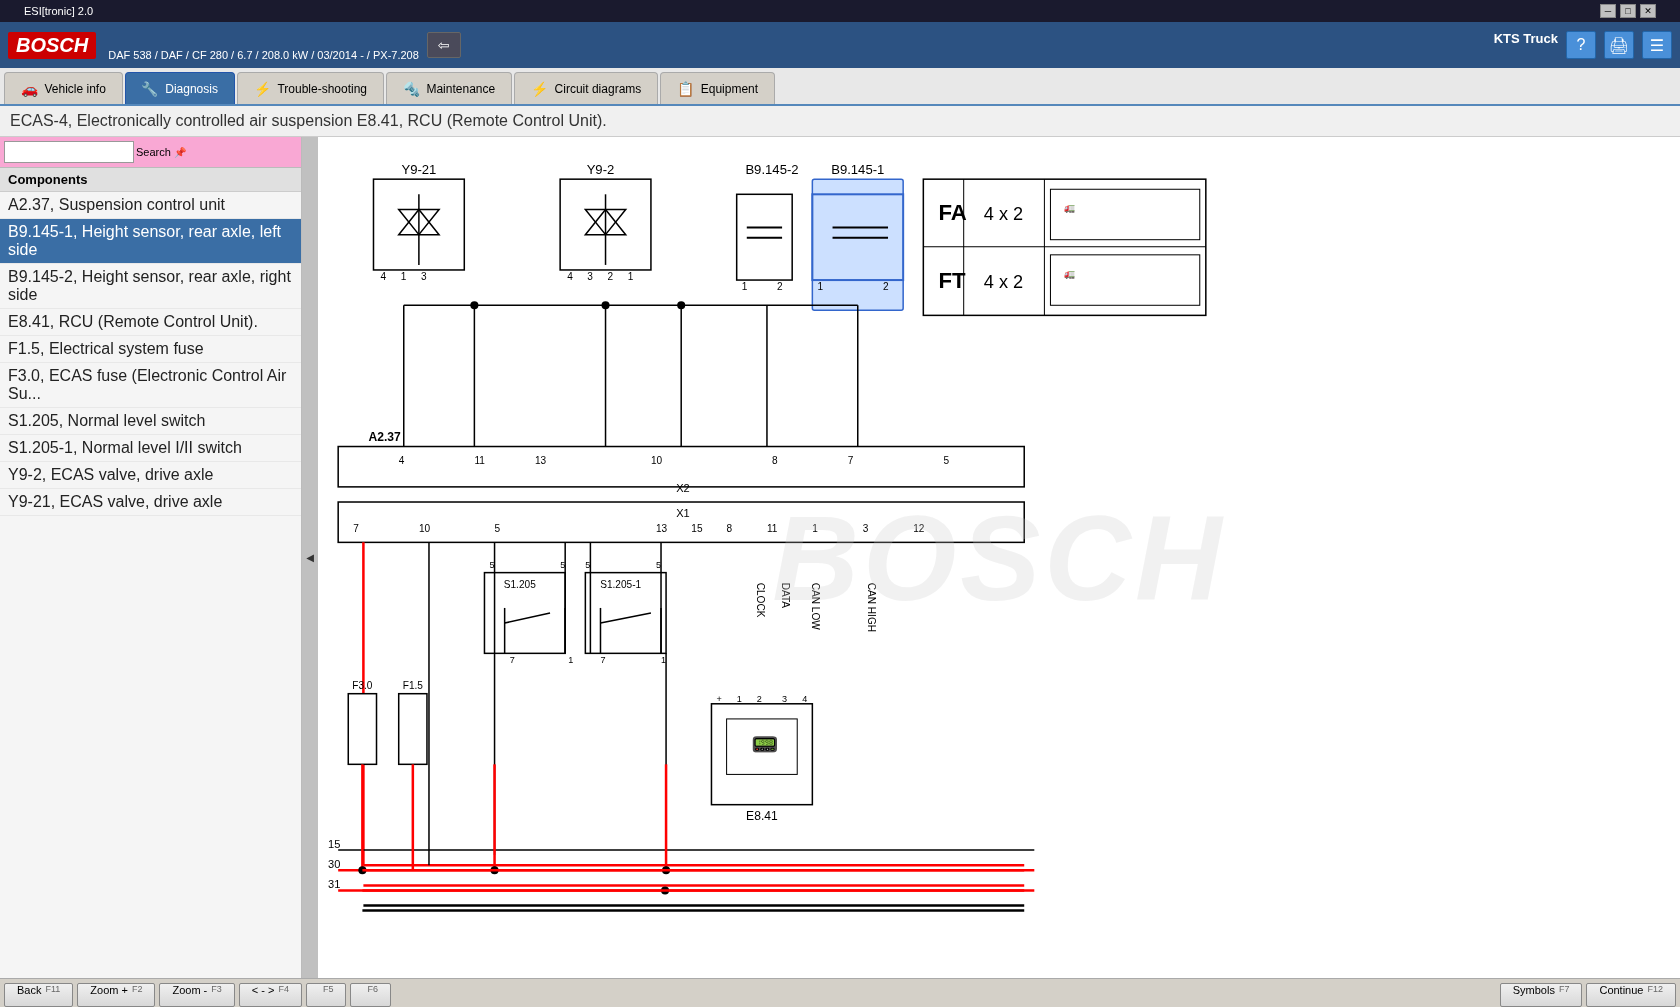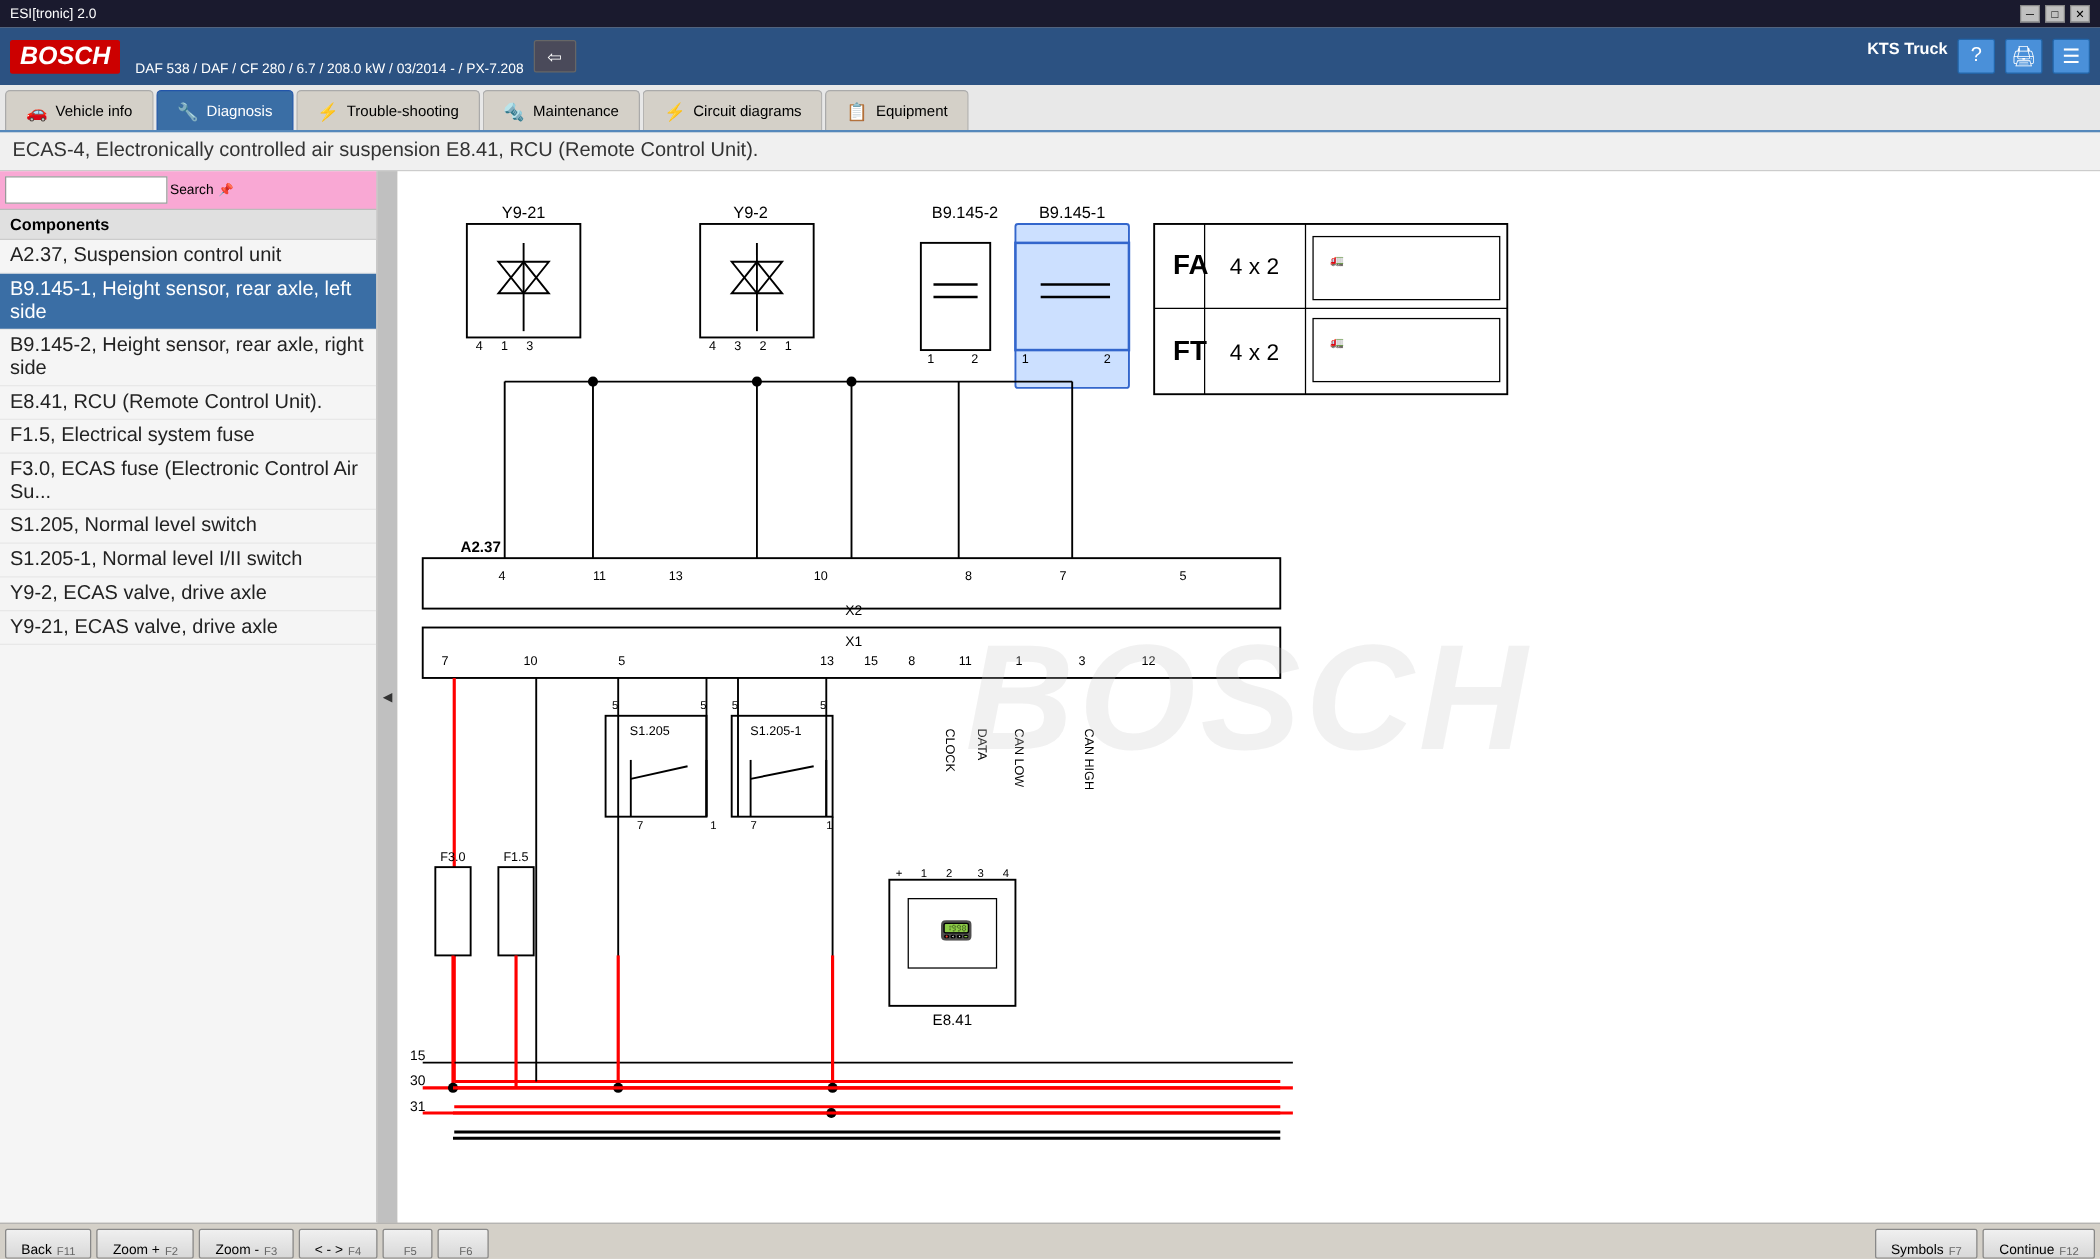--- a/index.html
+++ b/index.html
@@ -5,21 +5,21 @@
     * { margin: 0; padding: 0; box-sizing: border-box; }
     body { font-family: Arial, sans-serif; font-size: 12px; background: #d4d0c8; width: 1680px; height: 1007px; overflow: hidden; }
 
     
     .title-bar {
       background: #1a1a2e;
       height: 22px;
       display: flex;
       align-items: center;
       justify-content: space-between;
-      padding: 0 8px;
+      padding: 0 24px;
       color: white;
       font-size: 11px;
     }
     .title-bar-controls { display: flex; gap: 4px; }
     .title-btn {
       width: 16px; height: 14px;
       background: #c0c0c0;
       border: 1px solid #888;
       font-size: 9px;
       display: flex; align-items: center; justify-content: center;
@@ -200,21 +200,21 @@
       padding: 0 4px;
       gap: 4px;
     }
     .bottom-btn {
       height: 24px;
       padding: 0 12px;
       border: 1px solid #888;
       background: linear-gradient(to bottom, #f0f0f0, #d8d8d8);
       cursor: pointer;
       font-size: 11px;
-      display: flex; align-items: flex-end; gap: 4px;
+      display: flex; align-items: flex-start; gap: 4px;
       border-radius: 2px;
     }
     .fn-label { font-size: 9px; color: #666; }
     .spacer { flex: 1; }
 
     
     .diagram-svg {
       width: 100%;
       height: 100%;
     }

